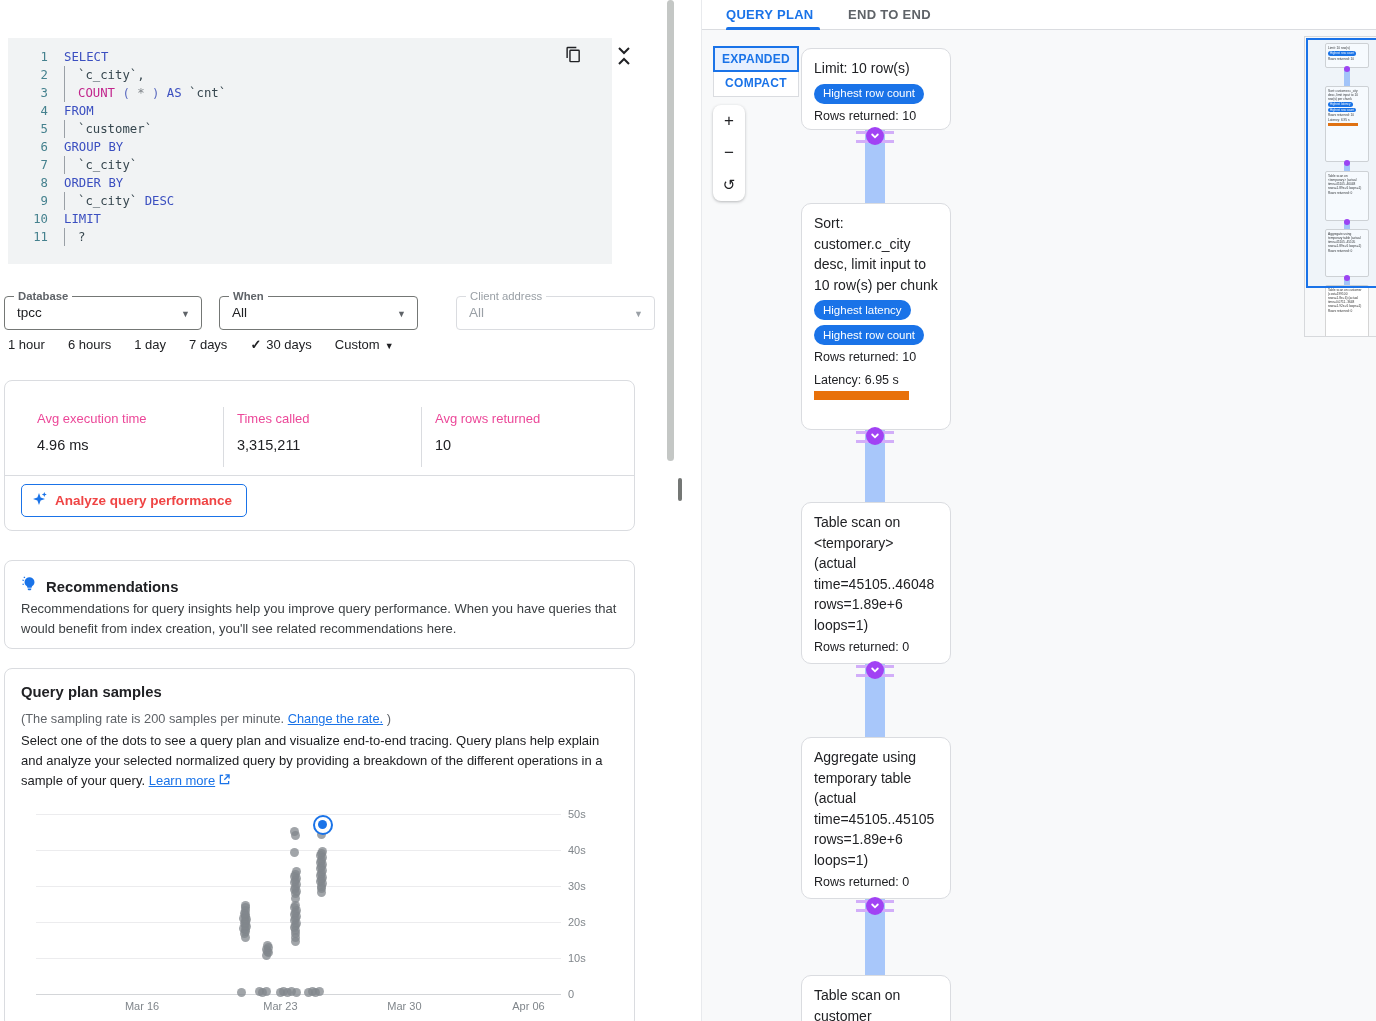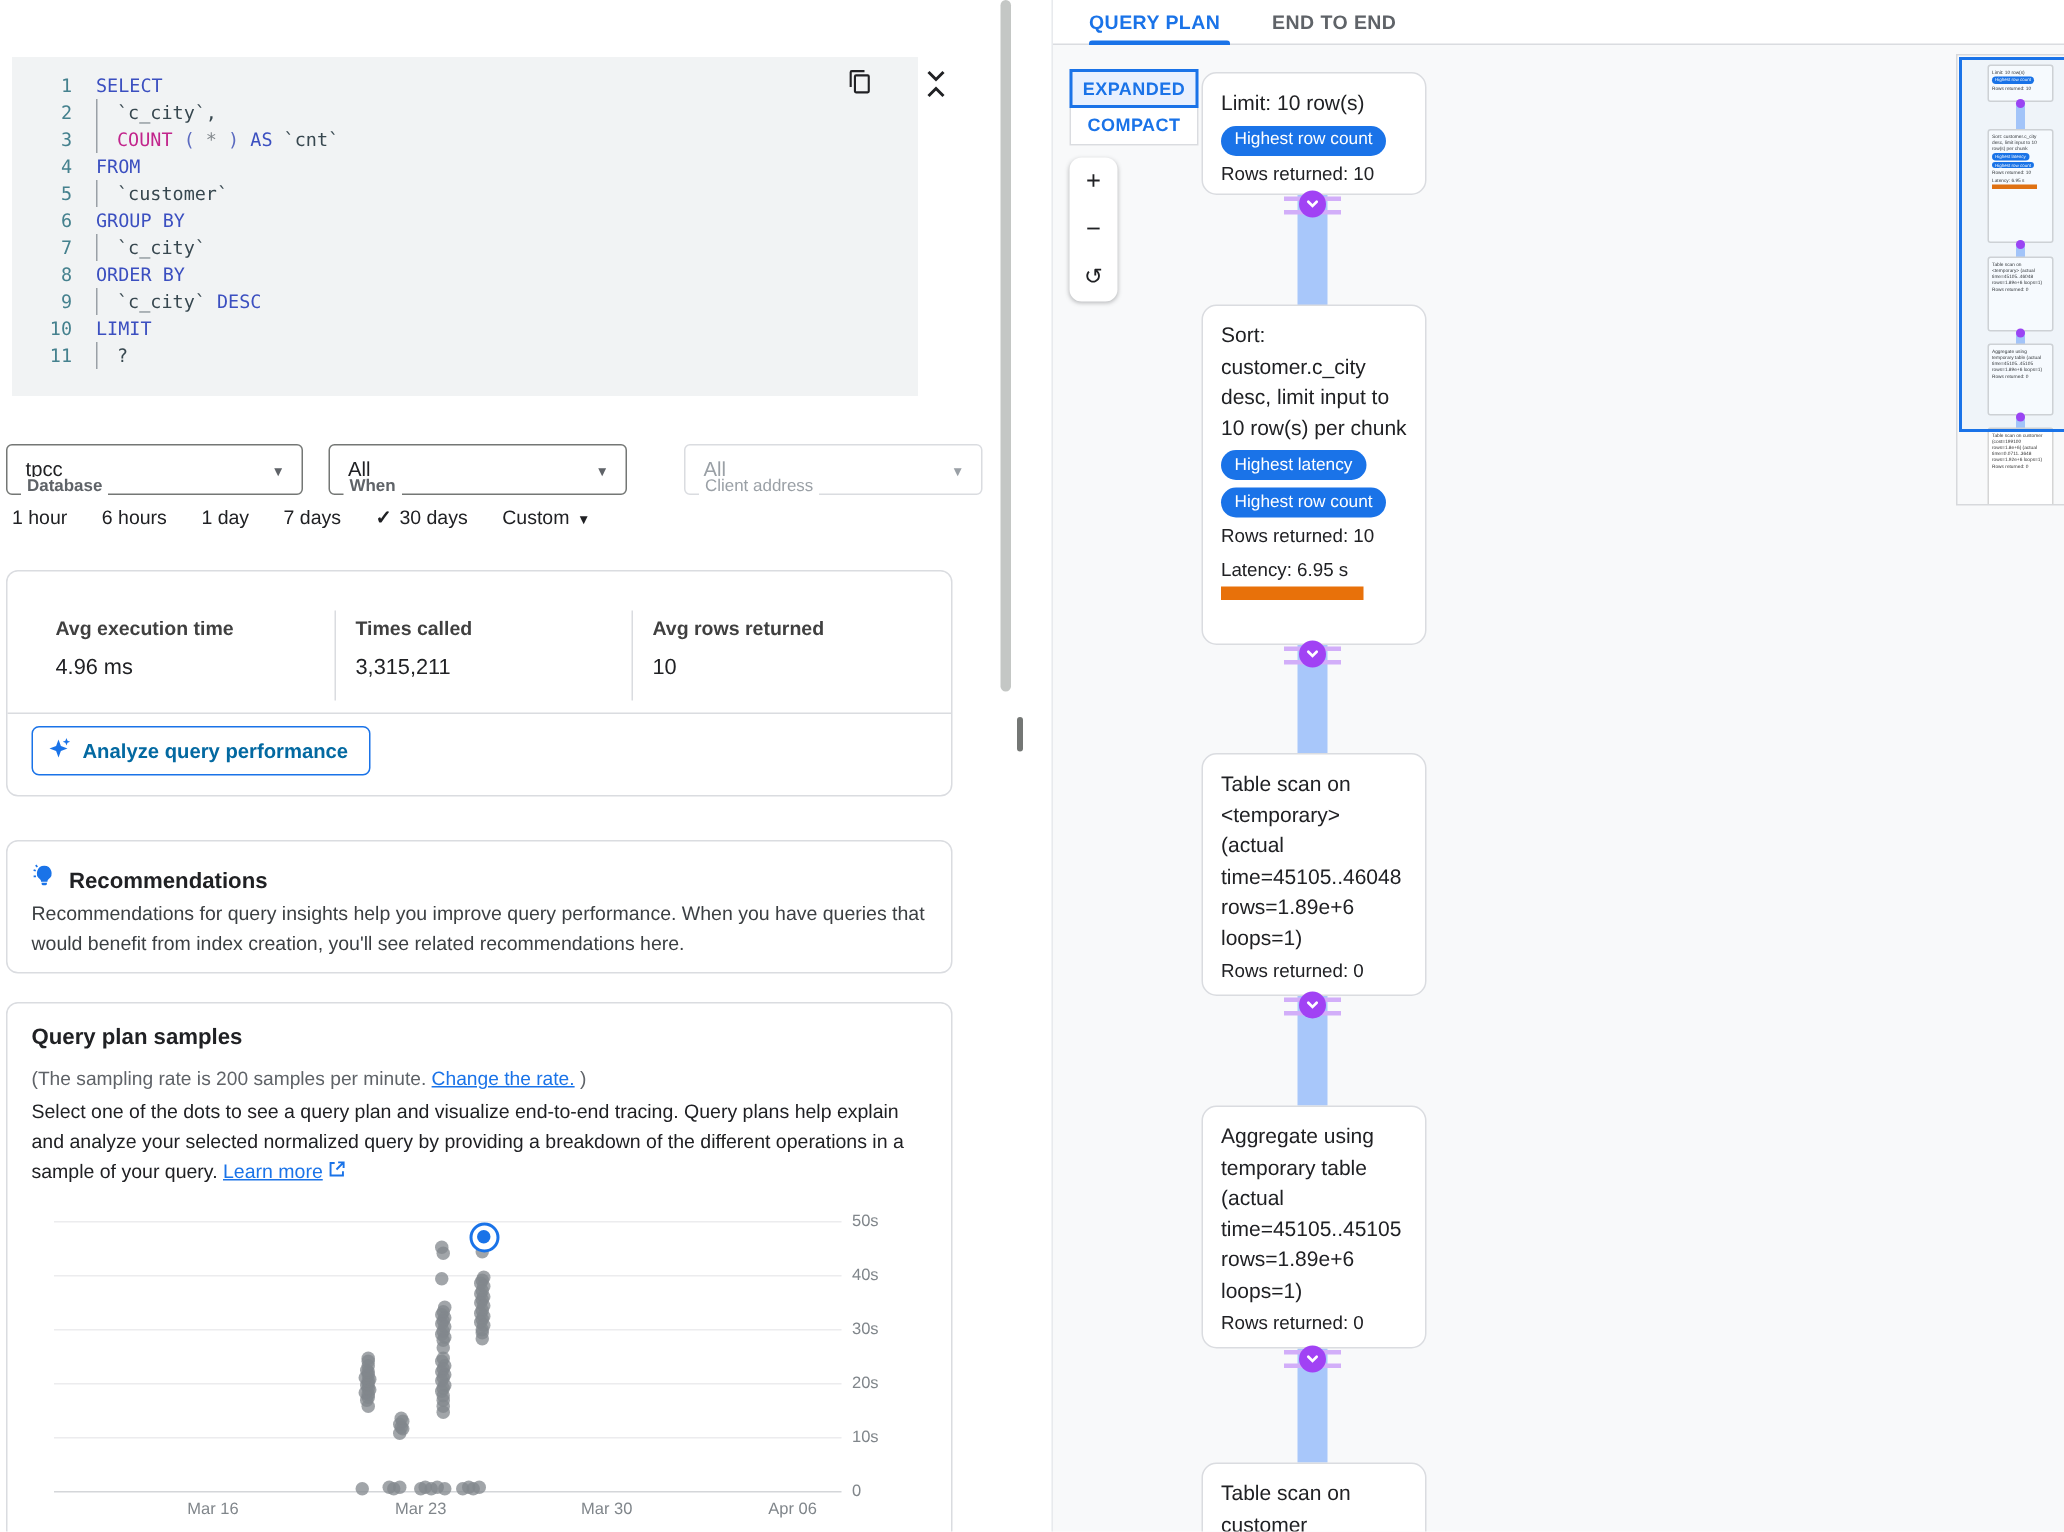--- a/index.html
+++ b/index.html
@@ -19,43 +19,43 @@
   .code-line { display:flex; line-height:18px; }
   .ln { width:40px; text-align:right; color:#45818e; flex:none; }
   .ct { margin-left:16px; white-space:pre; }
   .ct.ind { border-left:1px solid #9aa0a6; padding-left:13px; }
   .tk-kw { color:#3b4fc0; } .tk-fn { color:#c2258c; } .tk-id { color:#37474f; }
   .tk-par { color:#5c6bc0; } .tk-star { color:#80868b; } .tk-pun { color:#37474f; }
   .icon-btn { position:absolute; cursor:pointer; }
 
   
   .sel { position:absolute; top:296px; height:34px; border:1px solid #747775; border-radius:4px; background:#fff; cursor:pointer; }
-  .sel .lab { position:absolute; top:-7px; left:9px; background:#fff; padding:0 4px; font-size:11.3px; color:#5f6368; font-weight:700;margin-top:28px; }
+  .sel .lab { position:absolute; top:-7px; left:9px; background:#fff; padding:0 4px; font-size:11.3px; color:#5f6368; font-weight:700; }
   .sel .val { line-height:32px; padding-left:12px; font-size:13.5px; color:#202124; }
   .sel .caret { position:absolute; right:11px; top:12px; font-size:9px; color:#5f6368; }
   .sel.disabled { border-color:#dadce0; }
   .sel.disabled .lab, .sel.disabled .val, .sel.disabled .caret { color:#9aa0a6; font-weight:400; }
   .sel.disabled .lab { font-weight:400; }
 
   #range-row { position:absolute; left:8px; top:337px; display:flex; gap:23px; font-size:13px; color:#202124; }
   #range-row .rng { cursor:pointer; white-space:nowrap; }
   #range-row .chk { font-weight:700; margin-right:5px; }
   #range-row .caret { font-size:9px; margin-left:5px; color:#202124; }
 
   .card { position:absolute; background:#fff; border:1px solid #dadce0; border-radius:8px; }
 
   
   #stats-card { left:4px; top:380px; width:631px; height:151px; }
   .stat-col { position:absolute; top:30px; }
-  .stat-label { font-size:13px; font-weight:700; color:#404040; }
+  .stat-label { font-size:13px; font-weight:400; color:#ec4899; }
   .stat-value { font-size:14.5px; margin-top:11px; color:#202124; }
   .vdiv { position:absolute; top:26px; height:60px; width:1px; background:#dadce0; }
   #stats-hr { position:absolute; left:0; right:0; top:94px; height:1px; background:#dadce0; }
   #analyze-btn { position:absolute; left:16px; top:103px; height:33px; padding:0 14px 0 10px; border:1.5px solid #1a73e8;
-    border-radius:5px; background:#fff; color:#0369a1; font-size:13.5px; font-weight:700; display:flex; align-items:center; gap:7px; cursor:pointer; }
+    border-radius:5px; background:#fff; color:#ef4444; font-size:13.5px; font-weight:700; display:flex; align-items:center; gap:7px; cursor:pointer; }
 
   
   #reco-card { left:4px; top:560px; width:631px; height:89px; }
   .card-title-row { position:absolute; left:16px; top:14px; display:flex; align-items:flex-end; gap:8px; font-size:14.8px; font-weight:700; }
   #reco-body { position:absolute; left:16px; top:38px; width:598px; font-size:13px; line-height:20px; color:#3c4043; }
 
   
   #samples-card { left:4px; top:668px; width:631px; height:360px; }
   #samples-title { position:absolute; left:16px; top:15px; font-size:14.8px; font-weight:700; }
   #samples-rate { position:absolute; left:16px; top:42px; font-size:12.8px; color:#5f6368; }

